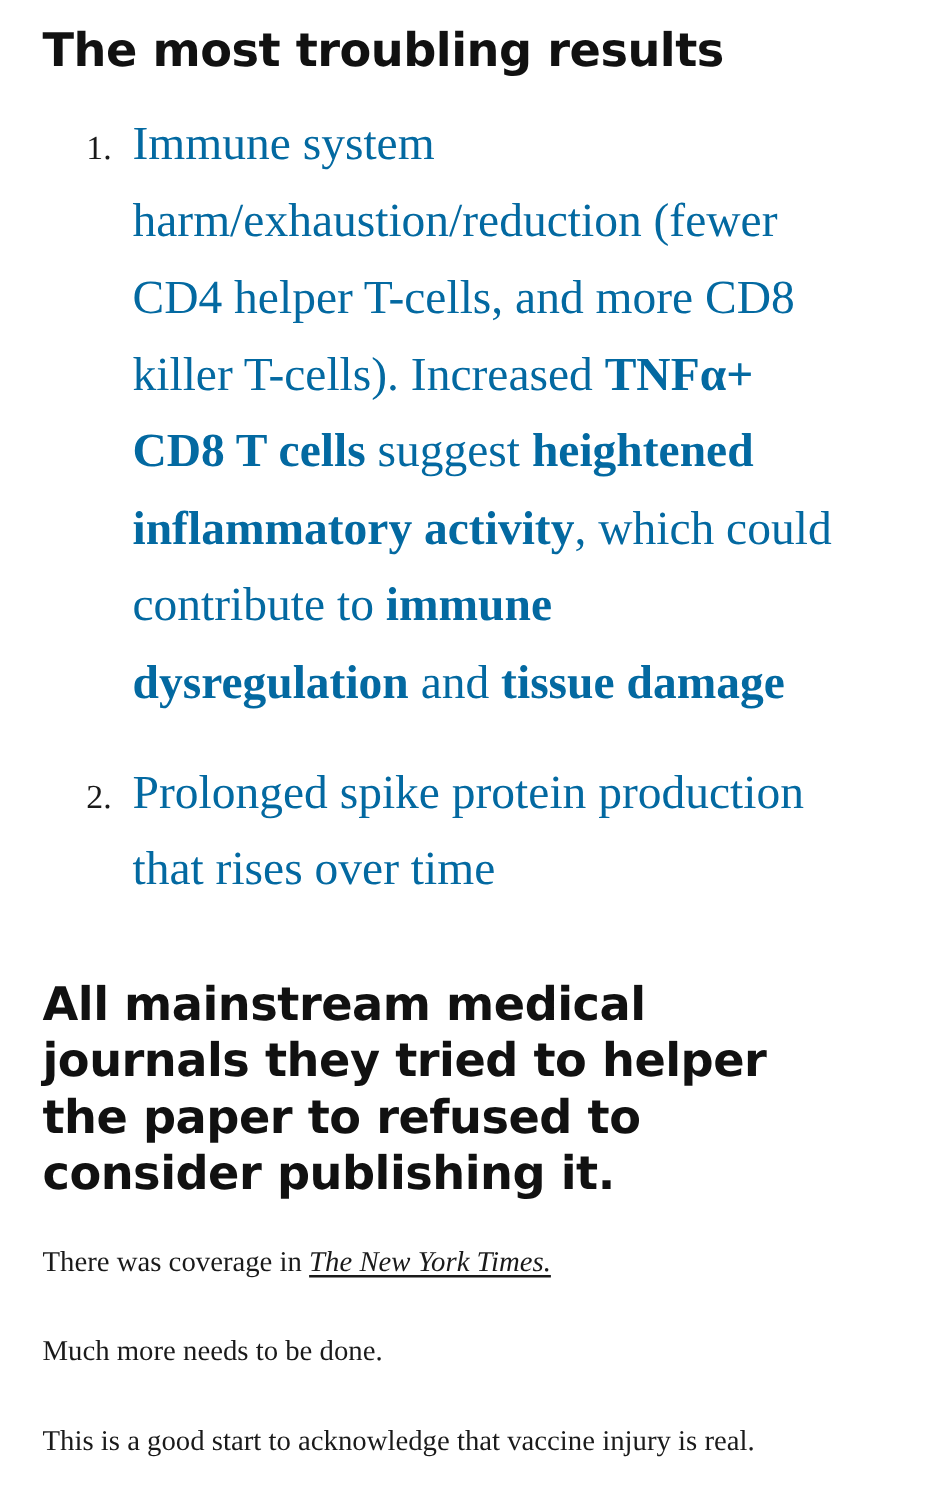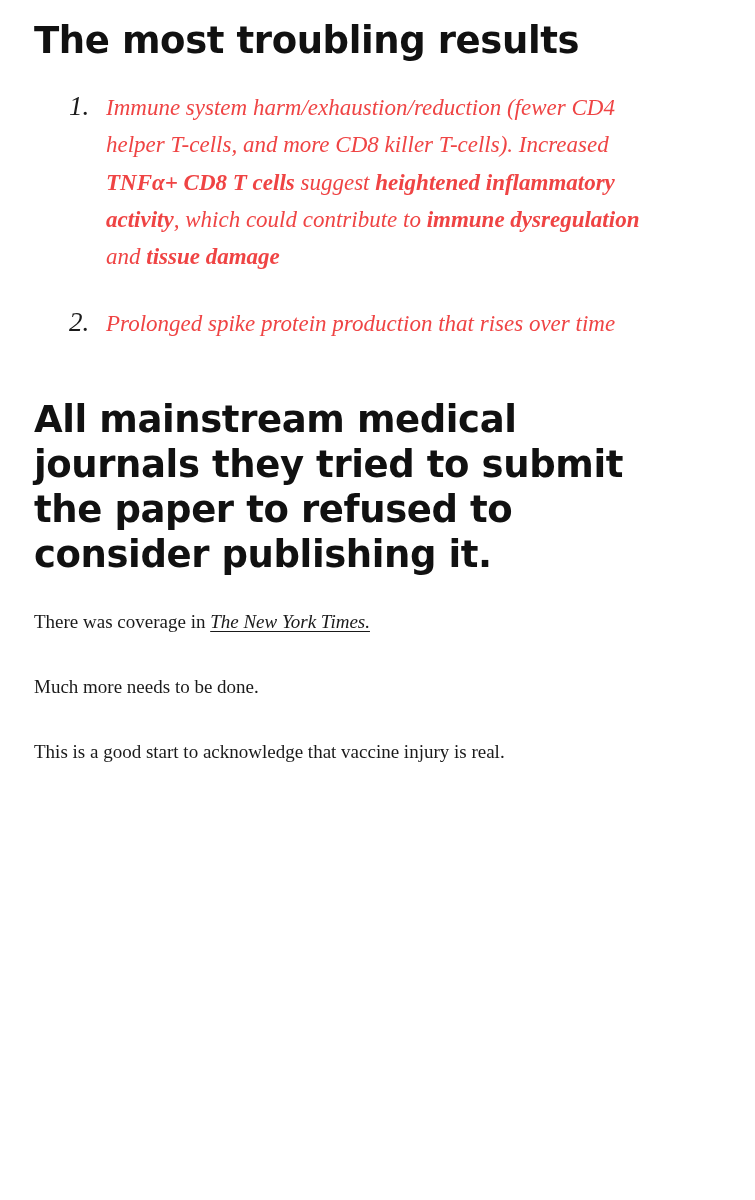--- a/index.html
+++ b/index.html
@@ -34,39 +34,38 @@
     margin-top: 54px;
     margin-bottom: 26px;
     max-width: 680px;
   }
   ol.results-list {
     margin: 0 0 0 0;
     padding-left: 62px;
     list-style: decimal;
   }
   ol.results-list > li {
-    font-size: 23px;
+    font-size: 38px;
     line-height: 1.62;
     margin-bottom: 26px;
     padding-left: 10px;
-    color: #ef4444;
-    font-style: italic;
+    color: #0369a1;
   }
   ol.results-list > li::marker {
     font-size: 27px;
     color: #1a1a1a;
   }
   ol.results-list > li:last-child {
     margin-bottom: 0;
   }
   .li-text b {
     font-weight: 700;
   }
   p.body-para {
-    font-size: 19px;
+    font-size: 23px;
     line-height: 1.62;
     margin: 34px 0 0 0;
     color: #1a1a1a;
     max-width: 690px;
   }
   p.body-para:first-of-type {
     margin-top: 30px;
   }
   a.inline-link {
     color: #1a1a1a;
@@ -85,21 +84,21 @@
 
   <ol class="results-list">
     <li>
       <span class="li-text"><span>Immune system harm/exhaustion/reduction (fewer CD4 helper T-cells, and more CD8 killer T-cells). Increased </span><b>TNFα+ CD8 T cells</b><span> suggest </span><b>heightened inflammatory activity</b><span>, which could contribute to </span><b>immune dysregulation</b><span> and </span><b>tissue damage</b></span>
     </li>
     <li>
       <span class="li-text"><span>Prolonged spike protein production that rises over time</span></span>
     </li>
   </ol>
 
-  <h2 class="section-heading second">All mainstream medical journals they tried to submit the paper to refused to consider publishing it.</h2>
+  <h2 class="section-heading second">All mainstream medical journals they tried to helper the paper to refused to consider publishing it.</h2>
 
   <p class="body-para">
     <span>There was coverage in </span><a class="inline-link" href="#">The New York Times.</a>
   </p>
 
   <p class="body-para">Much more needs to be done.</p>
 
   <p class="body-para">This is a good start to acknowledge that vaccine injury is real.</p>
 
 </div>

